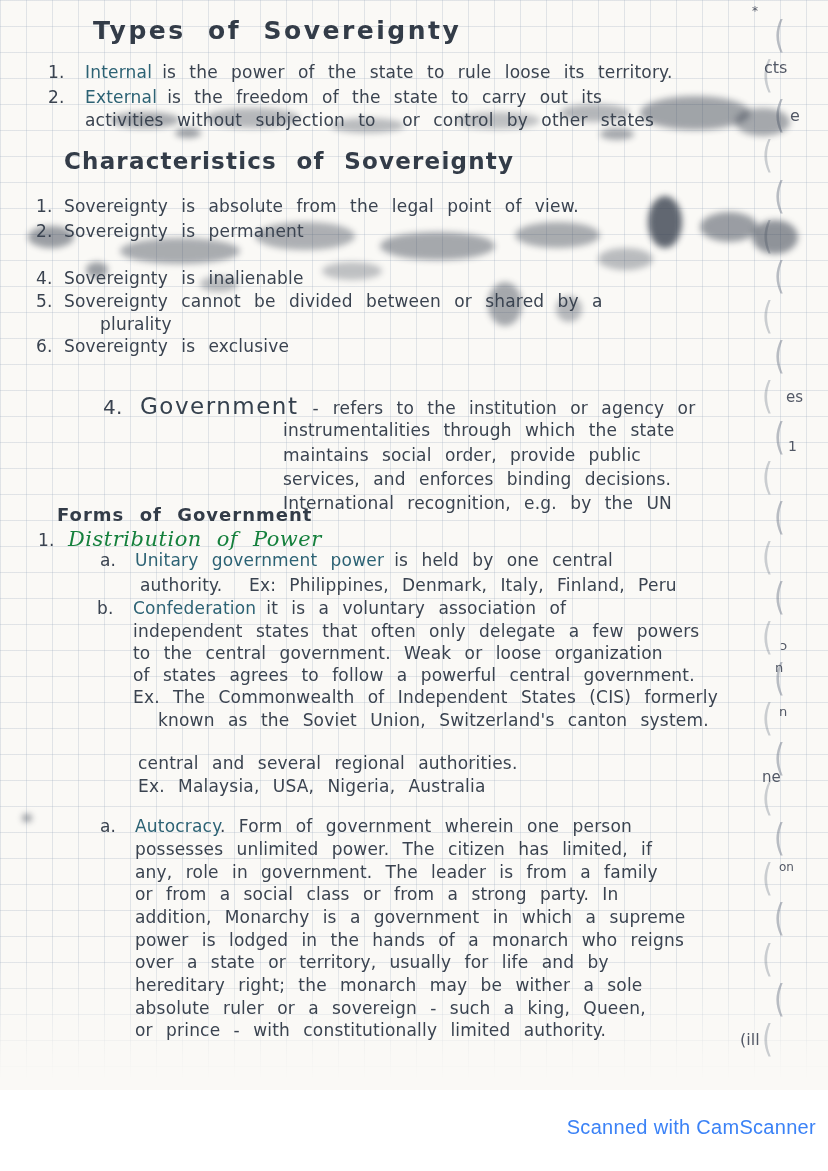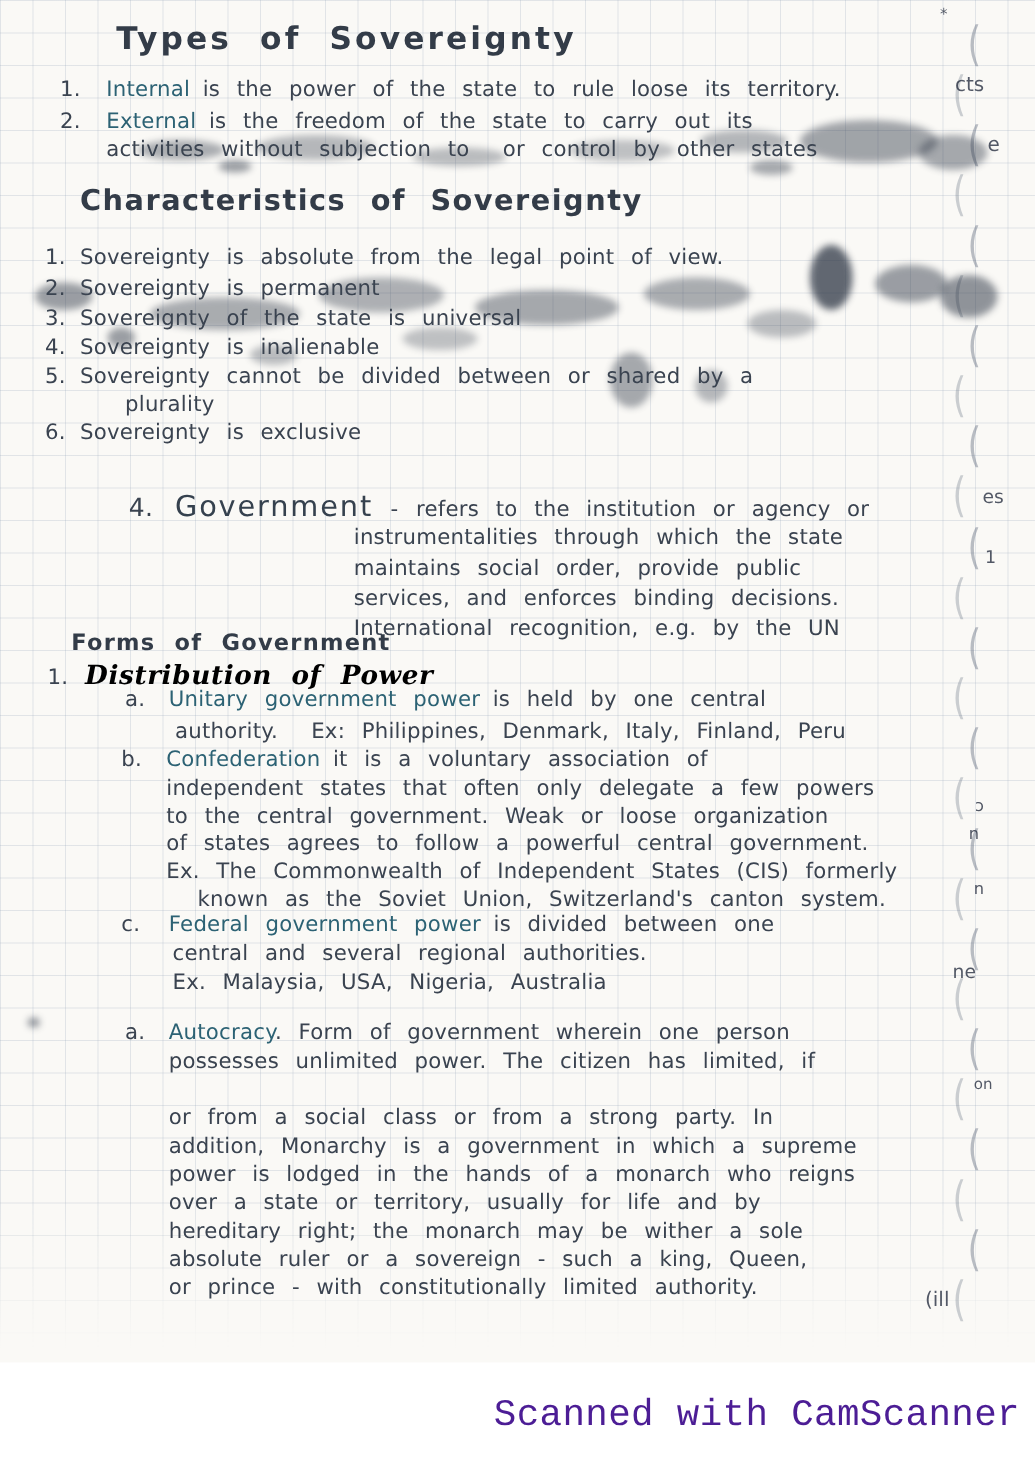--- a/index.html
+++ b/index.html
@@ -16,37 +16,37 @@
   .whitefoot{position:absolute;left:0;top:1090px;width:828px;height:81px;background:#ffffff;}
 
   .hw{position:absolute;white-space:pre;color:#3a4350;font-size:17px;
       word-spacing:0.45em;letter-spacing:0.2px;line-height:1.2;}
   .num{display:inline-block;}
   .kw{color:#2c6274;margin-right:10px;}
   .kw0{color:#2c6274;}
   .title{font-size:25px;font-weight:700;letter-spacing:2.5px;color:#333c48;}
   .h2{font-size:23px;font-weight:700;letter-spacing:1.2px;color:#333c48;}
   .h3{font-size:18px;font-weight:700;letter-spacing:1px;color:#333c48;}
-  .cur{font-family:"DejaVu Serif",serif;font-style:italic;font-weight:700;
-       font-size:21px;letter-spacing:0.5px;color:#000000;}
+  .cur{font-family:"DejaVu Serif",serif;font-style:italic;font-weight:400;
+       font-size:21px;letter-spacing:0.5px;color:#15803d;}
   .gnum{font-size:20px;}
   .gkw{font-size:23px;font-weight:400;letter-spacing:1.5px;color:#35414e;margin-right:14px;}
   .gdash{margin-right:14px;}
 
   .frag{position:absolute;color:rgba(45,52,70,0.82);filter:blur(0.4px);font-size:15px;white-space:pre;}
   .blot{position:absolute;background:#27303f;border-radius:50%;filter:blur(3px);}
 
   .spine{position:absolute;left:762px;top:22px;height:1032px;width:46px;
          display:flex;flex-direction:column;justify-content:space-between;align-items:flex-start;}
   .spine span{line-height:1;font-size:28px;color:rgba(112,122,138,0.35);transform:scaleY(1.35);}
   .spine span:nth-child(odd){transform:translateX(12px) scaleY(1.35);color:rgba(104,114,130,0.45);}
   .spine span::before{content:"(";}
 
-  .footer{position:absolute;top:1116px;right:12px;font-family:Liberation Mono, monospace;
-          font-size:30px;color:#4c1d95;letter-spacing:0.3px;}
+  .footer{position:absolute;top:1116px;right:12px;font-family:Liberation Sans, sans-serif;
+          font-size:20px;color:#3b82f6;letter-spacing:0.3px;}
 </style>
 </head>
 <body>
 
 <div class="stage">
   <div class="paper"></div>
   <div class="grid"></div>
   <div class="whitefoot"></div>
 
   <div class="spine">
@@ -106,21 +106,20 @@
 
   <div class="hw title" style="left:93px;top:16px">Types of Sovereignty</div>
 
   <div class="hw" style="left:48px;top:62px"><span class="num" style="width:37px">1.</span><span class="kw">Internal</span><span>is the power of the state to rule loose its territory.</span></div>
   <div class="hw" style="left:48px;top:87px"><span class="num" style="width:37px">2.</span><span class="kw">External</span><span>is the freedom of the state to carry out its</span></div>
   <div class="hw" style="left:85px;top:110px">activities without subjection to  or control by other states</div>
 
   <div class="hw h2" style="left:64px;top:148px">Characteristics of Sovereignty</div>
   <div class="hw" style="left:36px;top:196px"><span class="num" style="width:28px">1.</span><span>Sovereignty is absolute from the legal point of view.</span></div>
   <div class="hw" style="left:36px;top:221px"><span class="num" style="width:28px">2.</span><span>Sovereignty is permanent</span></div>
-  <div class="hw" style="left:36px;top:245px"><span class="num" style="width:28px">3.</span><span>Sovereignty of the state is universal</span></div>
   <div class="hw" style="left:36px;top:268px"><span class="num" style="width:28px">4.</span><span>Sovereignty is inalienable</span></div>
   <div class="hw" style="left:36px;top:291px"><span class="num" style="width:28px">5.</span><span>Sovereignty cannot be divided between or shared by a</span></div>
   <div class="hw" style="left:100px;top:314px">plurality</div>
   <div class="hw" style="left:36px;top:336px"><span class="num" style="width:28px">6.</span><span>Sovereignty is exclusive</span></div>
 
   <div class="hw" style="left:103px;top:393px"><span class="num gnum" style="width:37px">4.</span><span class="gkw">Government</span><span class="gdash">-</span><span>refers to the institution or agency or</span></div>
   <div class="hw" style="left:283px;top:420px">instrumentalities through which the state</div>
   <div class="hw" style="left:283px;top:445px">maintains social order, provide public</div>
   <div class="hw" style="left:283px;top:469px">services, and enforces binding decisions.</div>
   <div class="hw" style="left:283px;top:493px">International recognition, e.g. by the UN</div>
@@ -131,27 +130,27 @@
   <div class="hw" style="left:100px;top:550px"><span class="num" style="width:35px">a.</span><span class="kw">Unitary government power</span><span>is held by one central</span></div>
   <div class="hw" style="left:140px;top:575px">authority.  Ex: Philippines, Denmark, Italy, Finland, Peru</div>
 
   <div class="hw" style="left:97px;top:598px"><span class="num" style="width:36px">b.</span><span class="kw">Confederation</span><span>it is a voluntary association of</span></div>
   <div class="hw" style="left:133px;top:621px">independent states that often only delegate a few powers</div>
   <div class="hw" style="left:133px;top:643px">to the central government. Weak or loose organization</div>
   <div class="hw" style="left:133px;top:665px">of states agrees to follow a powerful central government.</div>
   <div class="hw" style="left:133px;top:687px">Ex. The Commonwealth of Independent States (CIS) formerly</div>
   <div class="hw" style="left:158px;top:710px">known as the Soviet Union, Switzerland's canton system.</div>
 
-  <div class="hw" style="left:97px;top:730px"><span class="num" style="width:38px">c.</span><span class="kw">Federal government power</span><span>is divided between one</span></div>
   <div class="hw" style="left:138px;top:753px">central and several regional authorities.</div>
   <div class="hw" style="left:138px;top:776px">Ex. Malaysia, USA, Nigeria, Australia</div>
 
 
   <div class="hw" style="left:100px;top:816px"><span class="num" style="width:35px">a.</span><span class="kw0">Autocracy</span><span>. Form of government wherein one person</span></div>
   <div class="hw" style="left:135px;top:839px">possesses unlimited power. The citizen has limited, if</div>
+  <div class="hw" style="left:135px;top:862px">any, role in government. The leader is from a family</div>
   <div class="hw" style="left:135px;top:884px">or from a social class or from a strong party. In</div>
   <div class="hw" style="left:135px;top:907px">addition, Monarchy is a government in which a supreme</div>
   <div class="hw" style="left:135px;top:930px">power is lodged in the hands of a monarch who reigns</div>
   <div class="hw" style="left:135px;top:952px">over a state or territory, usually for life and by</div>
   <div class="hw" style="left:135px;top:975px">hereditary right; the monarch may be wither a sole</div>
   <div class="hw" style="left:135px;top:998px">absolute ruler or a sovereign - such a king, Queen,</div>
   <div class="hw" style="left:135px;top:1020px">or prince - with constitutionally limited authority.</div>
 
   <span class="frag" style="left:764px;top:58px;font-size:16px">cts</span>
   <span class="frag" style="left:790px;top:106px;font-size:16px">e</span>

